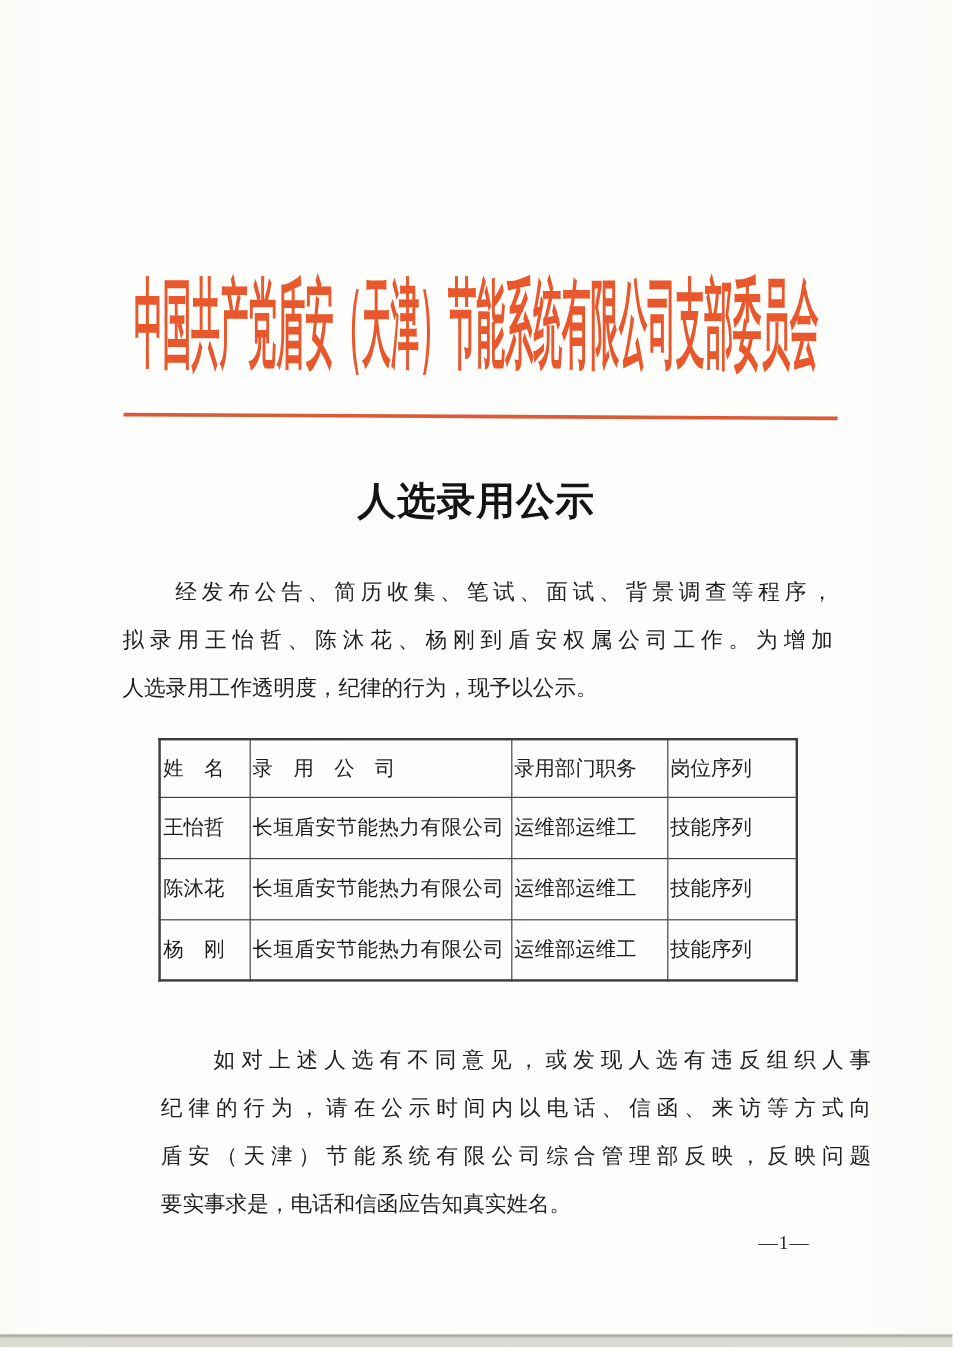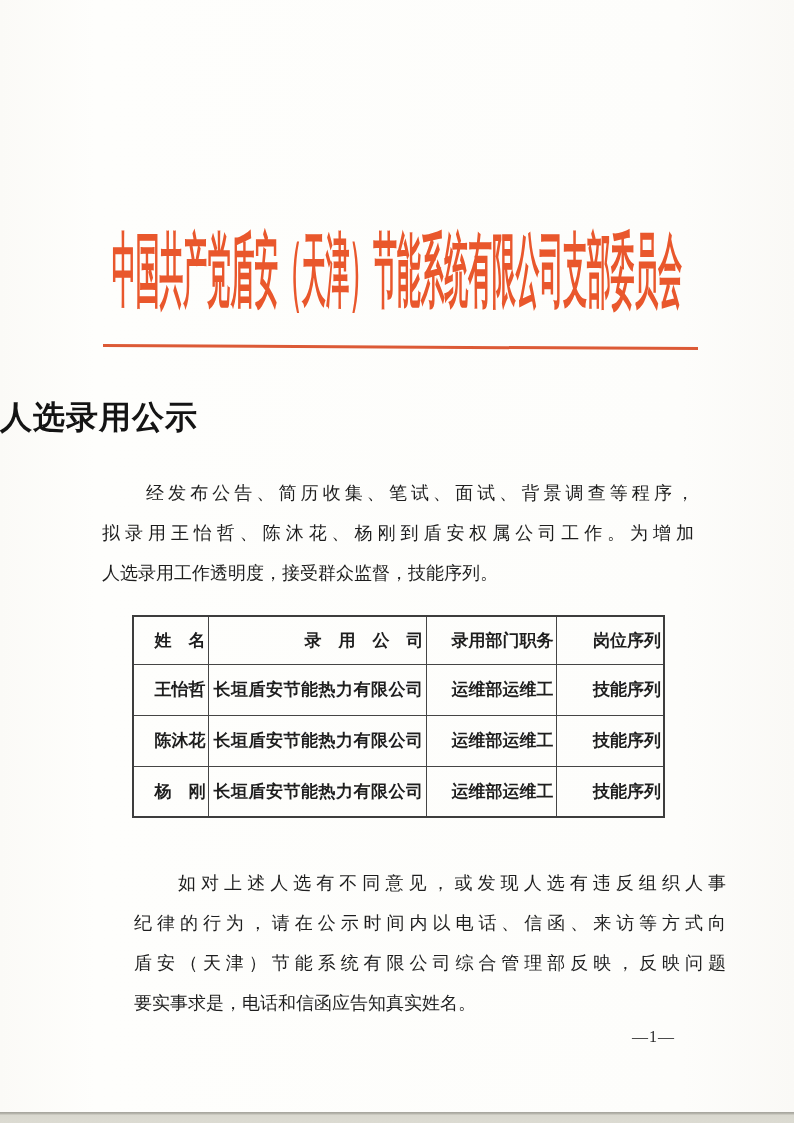--- a/index.html
+++ b/index.html
@@ -41,20 +41,21 @@
     background: #dc5a36;
     transform: rotate(0.3deg);
     transform-origin: left center;
   }
 
   .doc-title {
     position: absolute;
     top: 396px;
     left: 0;
     width: 794px;
+    text-align: center;
     font-size: 32px;
     font-weight: bold;
     letter-spacing: 1px;
     color: #141414;
   }
 
   .para {
     position: absolute;
     left: 102px;
     width: 592px;
@@ -76,23 +77,23 @@
     top: 615px;
     left: 132px;
     width: 531px;
     border-collapse: collapse;
     table-layout: fixed;
     font-size: 17px;
     color: #1d1d1d;
   }
   table.roster th, table.roster td {
     border: 1.5px solid #454545;
-    text-align: right;
+    text-align: left;
     vertical-align: middle;
-    font-weight: bold;
+    font-weight: normal;
     padding: 0 2px;
     overflow: hidden;
   }
   table.roster { border: 2px solid #3d3d3d; }
   table.roster tr.head-row  { height: 48px; }
   table.roster tr.data-row  { height: 51px; margin-top: 38px; }
   .col-name     { width: 75px; }
   .col-company  { width: 218px; }
   .col-position { width: 130px; }
   .col-sequence { width: 108px; }
@@ -123,21 +124,21 @@
 
   <div class="org-name">中国共产党盾安（天津）节能系统有限公司支部委员会</div>
 
   <div class="red-line"></div>
 
   <div class="doc-title">人选录用公示</div>
 
   <div class="para para-intro">
     <span class="line indent flush">经发布公告、简历收集、笔试、面试、背景调查等程序，</span>
     <span class="line flush">拟录用王怡哲、陈沐花、杨刚到盾安权属公司工作。为增加</span>
-    <span class="line">人选录用工作透明度，接受群众监督，技能序列。</span>
+    <span class="line">人选录用工作透明度，纪律的行为，现予以公示。</span>
   </div>
 
   <table class="roster">
     <colgroup>
       <col class="col-name">
       <col class="col-company">
       <col class="col-position">
       <col class="col-sequence">
     </colgroup>
     <tbody>

